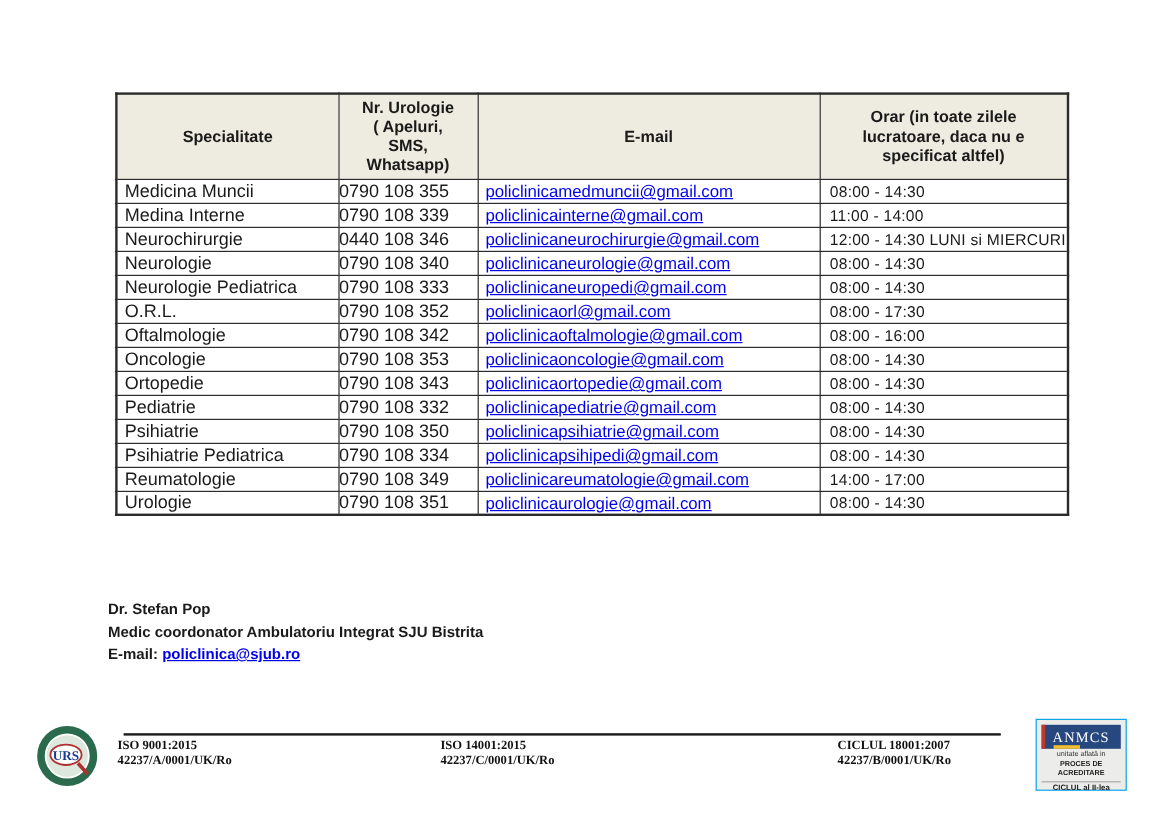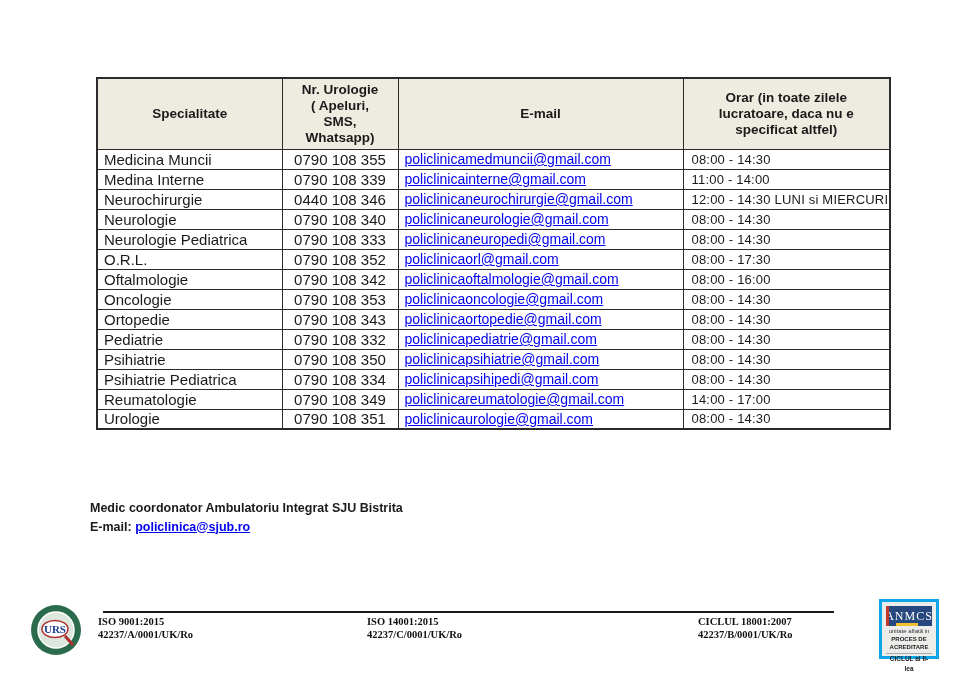--- a/index.html
+++ b/index.html
@@ -13,40 +13,40 @@
     border: 2px solid #2b2b2b;
   }
   table.main th, table.main td { border: 1px solid #2b2b2b; overflow: hidden; white-space: nowrap; }
   table.main th {
     background: #eeece1; font-weight: bold; font-size: 13.5px; line-height: 16px;
     text-align: center; vertical-align: middle; height: 71px; white-space: normal;
   }
   th.h-orar { padding: 0 20px; margin-left: 24px; }
   table.main td { height: 20px; vertical-align: middle; }
   td.c-spec  { font-size: 15px; padding-left: 6px; }
-  td.c-phone { font-size: 15px; text-align: center; margin-left: 38px; }
+  td.c-phone { font-size: 15px; text-align: left; margin-left: 38px; }
   td.c-email { font-size: 14px; padding-left: 6px; }
   td.c-orar  { font-size: 13px; padding-left: 8px; letter-spacing: 0.2px; }
   a.email-link { color: #0000ee; text-decoration: underline; cursor: pointer; }
 
   
   .signature { position: absolute; left: 90px; top: 499px; font-size: 12.5px; font-weight: bold; line-height: 18.5px; }
   .signature a { color: #0000ee; }
 
   
   .footer-line { position: absolute; left: 103px; top: 611px; width: 731px; height: 2px; background: #1a1a1a; }
   .cert { position: absolute; top: 616px; text-align: left; font-family: "Liberation Serif", serif; font-weight: bold; font-size: 10.5px; line-height: 12.5px; color: #111; }
   .cert1 { left: 98px;  width: 130px; }
   .cert2 { left: 367px; width: 130px; }
   .cert3 { left: 698px; width: 145px; }
 
   .urs-logo { position: absolute; left: 30px; top: 604px; width: 52px; height: 52px; }
 
-  .anmcs { position: absolute; left: 863px; top: 599px; width: 60px; height: 60px;
-           background: #ececea; border: 3px solid #0ea5e9; text-align: center; margin-left: 16px; }
+  .anmcs { position: absolute; left: 863px; top: 599px; width: 76px; height: 60px;
+           background: #ececea; border: 1px solid #0ea5e9; text-align: center; }
   .anmcs-band { position: relative; margin: 4px 4px 2px 4px; height: 20px; background: #27477f;
                 display: flex; align-items: center; justify-content: center; }
   .anmcs-band .t { color: #ffffff; font-family: "Liberation Serif", serif; font-size: 12px; letter-spacing: 1px; }
   .anmcs-band .red-mark { position: absolute; left: 0; top: 0; width: 3px; height: 20px; background: #c0392b; }
   .anmcs-band .yellow-mark { position: absolute; left: 10px; bottom: 0; width: 22px; height: 3px; background: #f0c030; }
   .anmcs-l1 { font-size: 6px; line-height: 7px; color: #333; }
   .anmcs-l2 { font-size: 6px; line-height: 8px; font-weight: bold; color: #222; }
   .anmcs-l3 { font-size: 6.5px; line-height: 10px; font-weight: bold; color: #222;
               border-top: 1px solid #aaa; margin: 2px 4px 0 4px; }
 </style>
@@ -157,20 +157,21 @@
       <tr>
         <td class="c-spec">Urologie</td>
         <td class="c-phone">0790 108 351</td>
         <td class="c-email"><a href="#" class="email-link">policlinicaurologie@gmail.com</a></td>
         <td class="c-orar">08:00 - 14:30</td>
       </tr>
     </tbody>
   </table>
 
   <div class="signature">
+    <div>Dr. Stefan Pop</div>
     <div>Medic coordonator Ambulatoriu Integrat SJU Bistrita</div>
     <div><span>E-mail: </span><a href="#" class="email-link">policlinica@sjub.ro</a></div>
   </div>
 
   <div class="footer-line"></div>
 
   <div class="urs-logo">
     <svg width="52" height="52" viewBox="0 0 52 52">
       <circle cx="26" cy="26" r="25" fill="#2a6b4e"></circle>
       <circle cx="26" cy="26" r="18" fill="#dde7dd" stroke="#ffffff" stroke-width="1.5"></circle>

